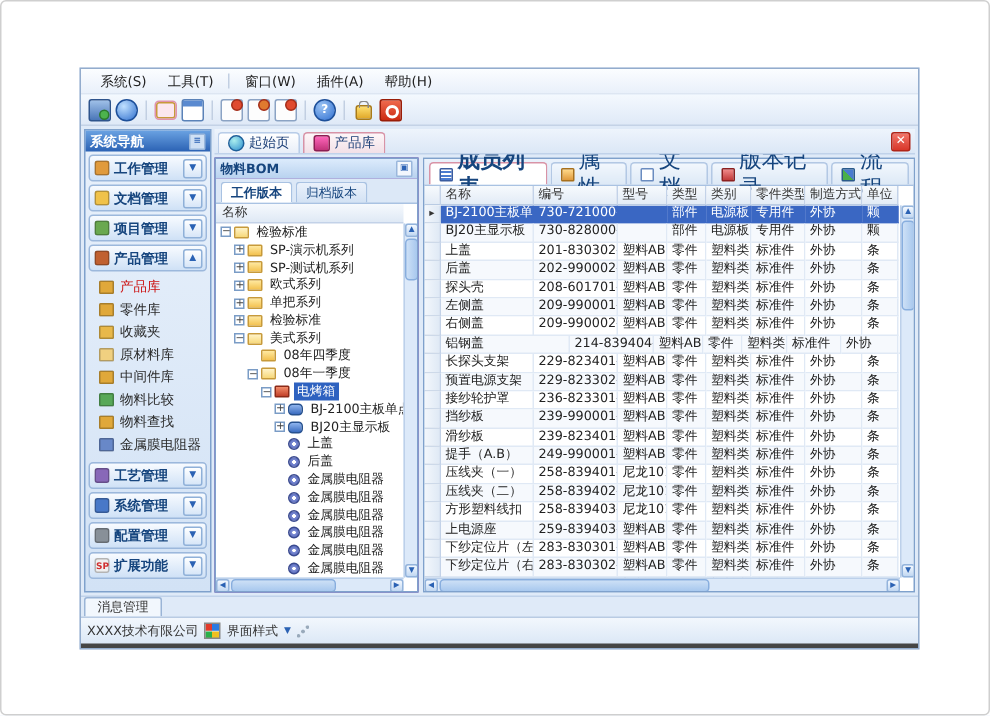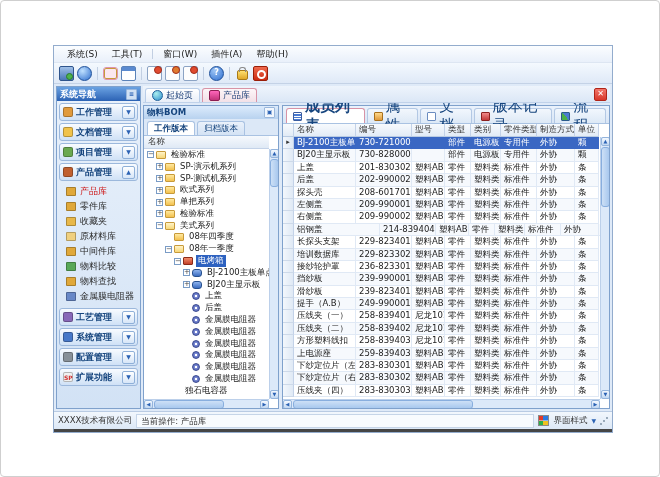--- a/index.html
+++ b/index.html
@@ -565,21 +565,21 @@
                     <div class="g-cell" style="width: 56px;">229-823401-001</div>
                     <div class="g-cell" style="width: 33px;">塑料ABS</div>
                     <div class="g-cell" style="width: 26px;">零件</div>
                     <div class="g-cell" style="width: 30px;">塑料类</div>
                     <div class="g-cell" style="width: 36px;">标准件</div>
                     <div class="g-cell" style="width: 38px;">外协</div>
                     <div class="g-cell" style="width: 24px;">条</div>
                   </div>
                   <div class="grow">
                     <div class="g-rowhdr"></div>
-                    <div class="g-cell" style="width: 62px;">培训数据库</div>
+                    <div class="g-cell" style="width: 62px;">预置电源支架</div>
                     <div class="g-cell" style="width: 56px;">229-823302-001</div>
                     <div class="g-cell" style="width: 33px;">塑料ABS</div>
                     <div class="g-cell" style="width: 26px;">零件</div>
                     <div class="g-cell" style="width: 30px;">塑料类</div>
                     <div class="g-cell" style="width: 36px;">标准件</div>
                     <div class="g-cell" style="width: 38px;">外协</div>
                     <div class="g-cell" style="width: 24px;">条</div>
                   </div>
                   <div class="grow">
                     <div class="g-rowhdr"></div>
@@ -713,24 +713,28 @@
                 <div class="h-thumb" style="width:180px"></div>
                 <div class="sc-btn right">▶</div>
               </div>
             </div>
           </div>
 
         </div>
       </div>
     </div>
 
+    <div class="msgtab-row">
+      <div class="msgtab">
+        <span>消息管理</span>
+      </div>
+    </div>
 
     <div class="statusbar">
       <span class="sb-company">XXXX技术有限公司</span>
-      <span class="sb-box sb-op">当前操作: 产品库</span>
       <span class="style-grid-icon"></span>
       <span>界面样式</span>
       <span class="style-caret">▼</span>
       <span class="gripper"></span>
     </div>
 
     <div class="window-bottom"></div>
   </div>
 </div>
 

